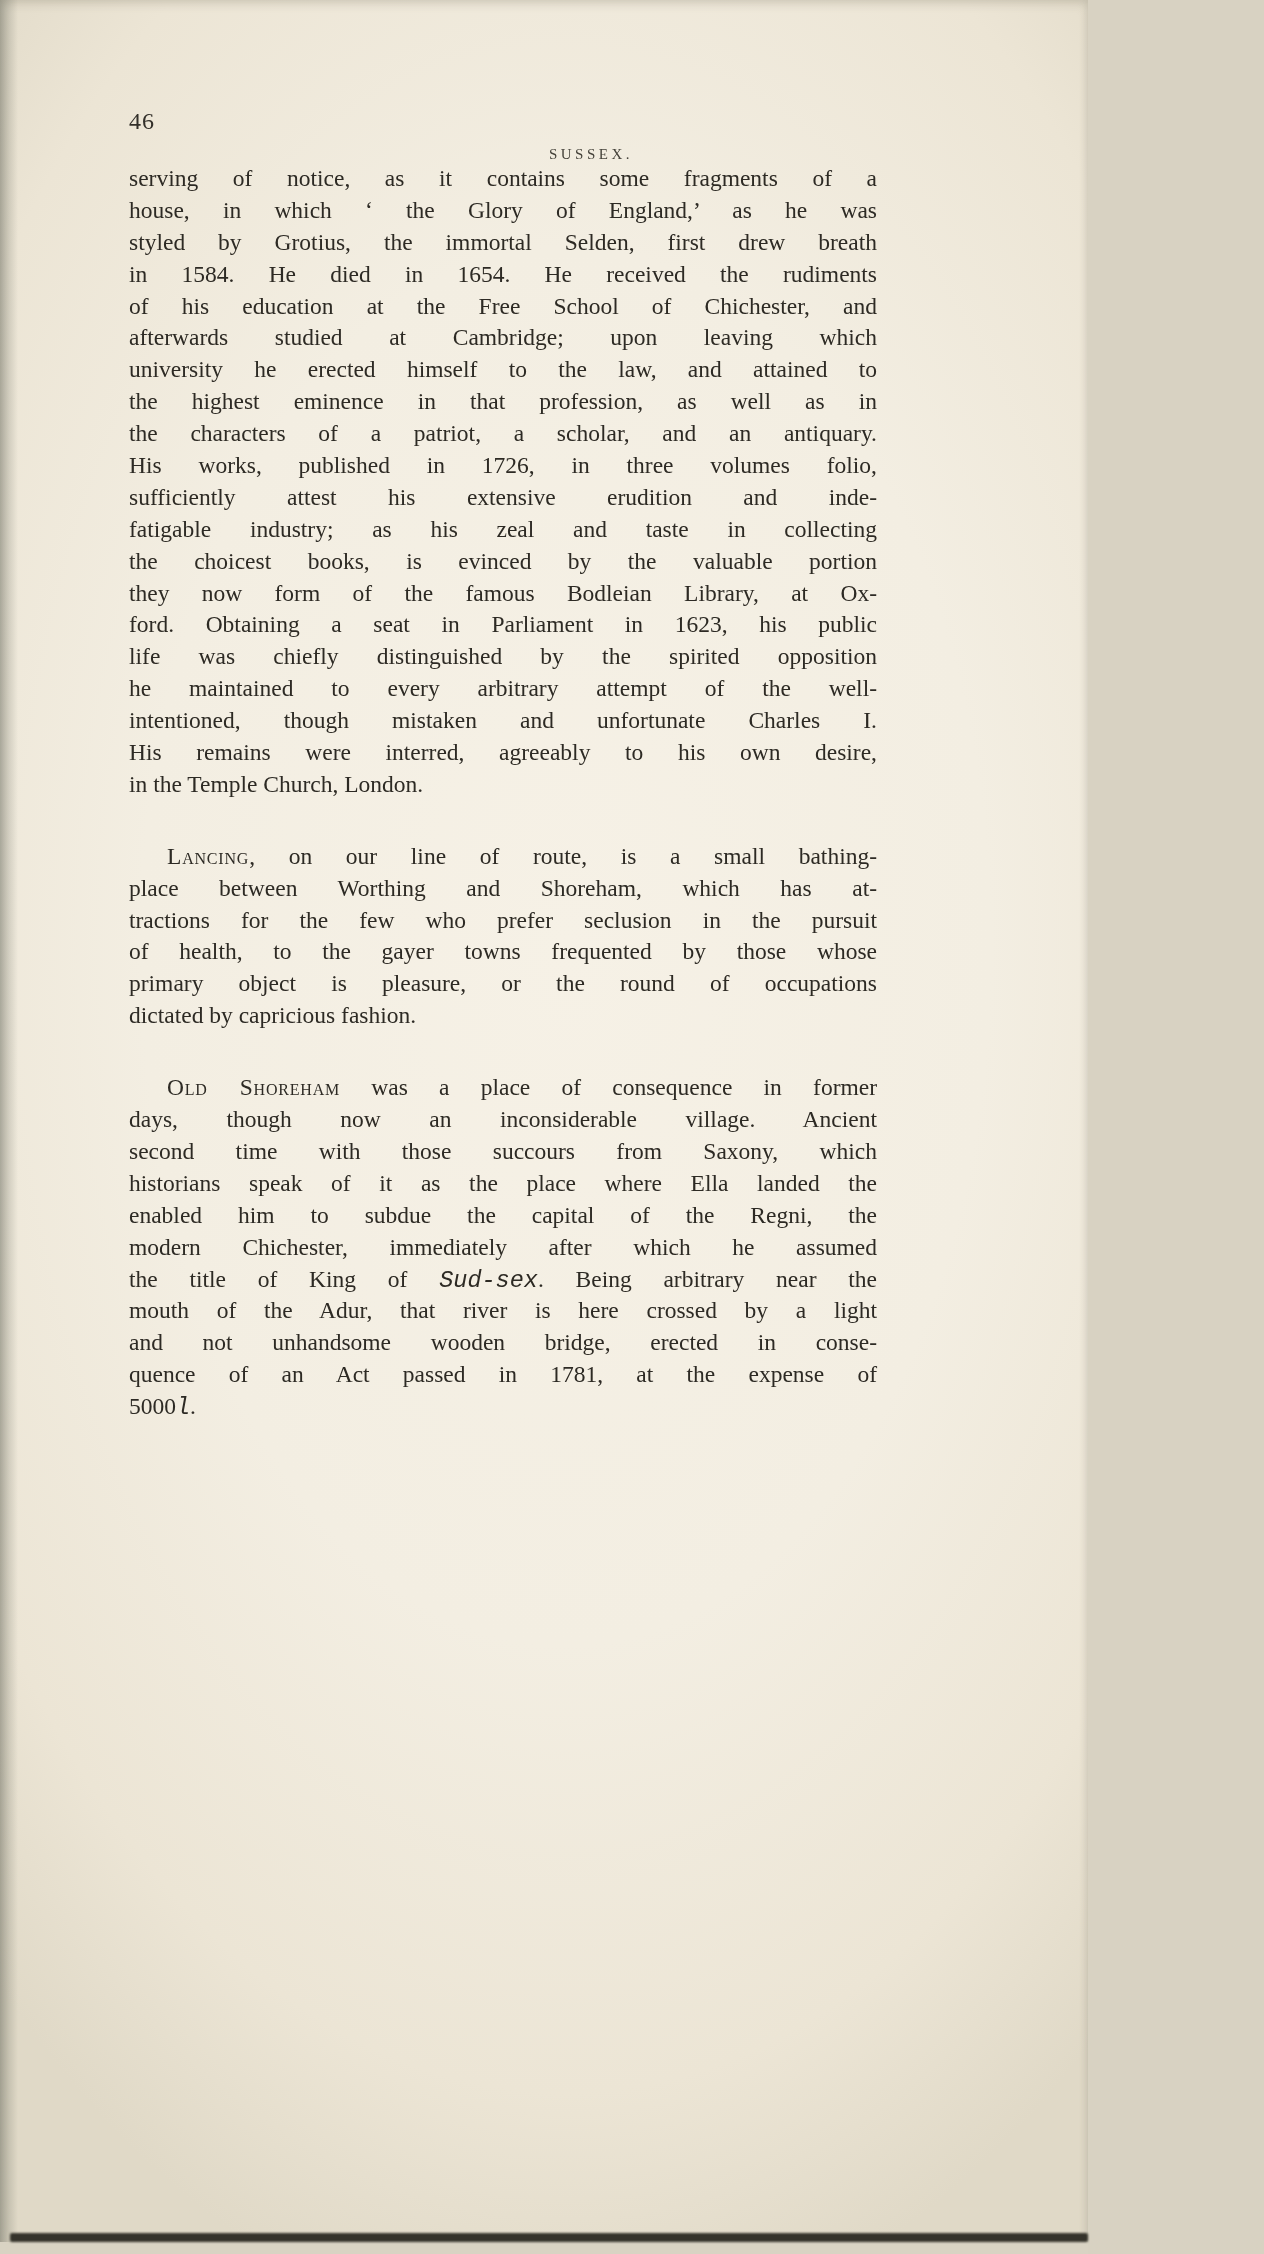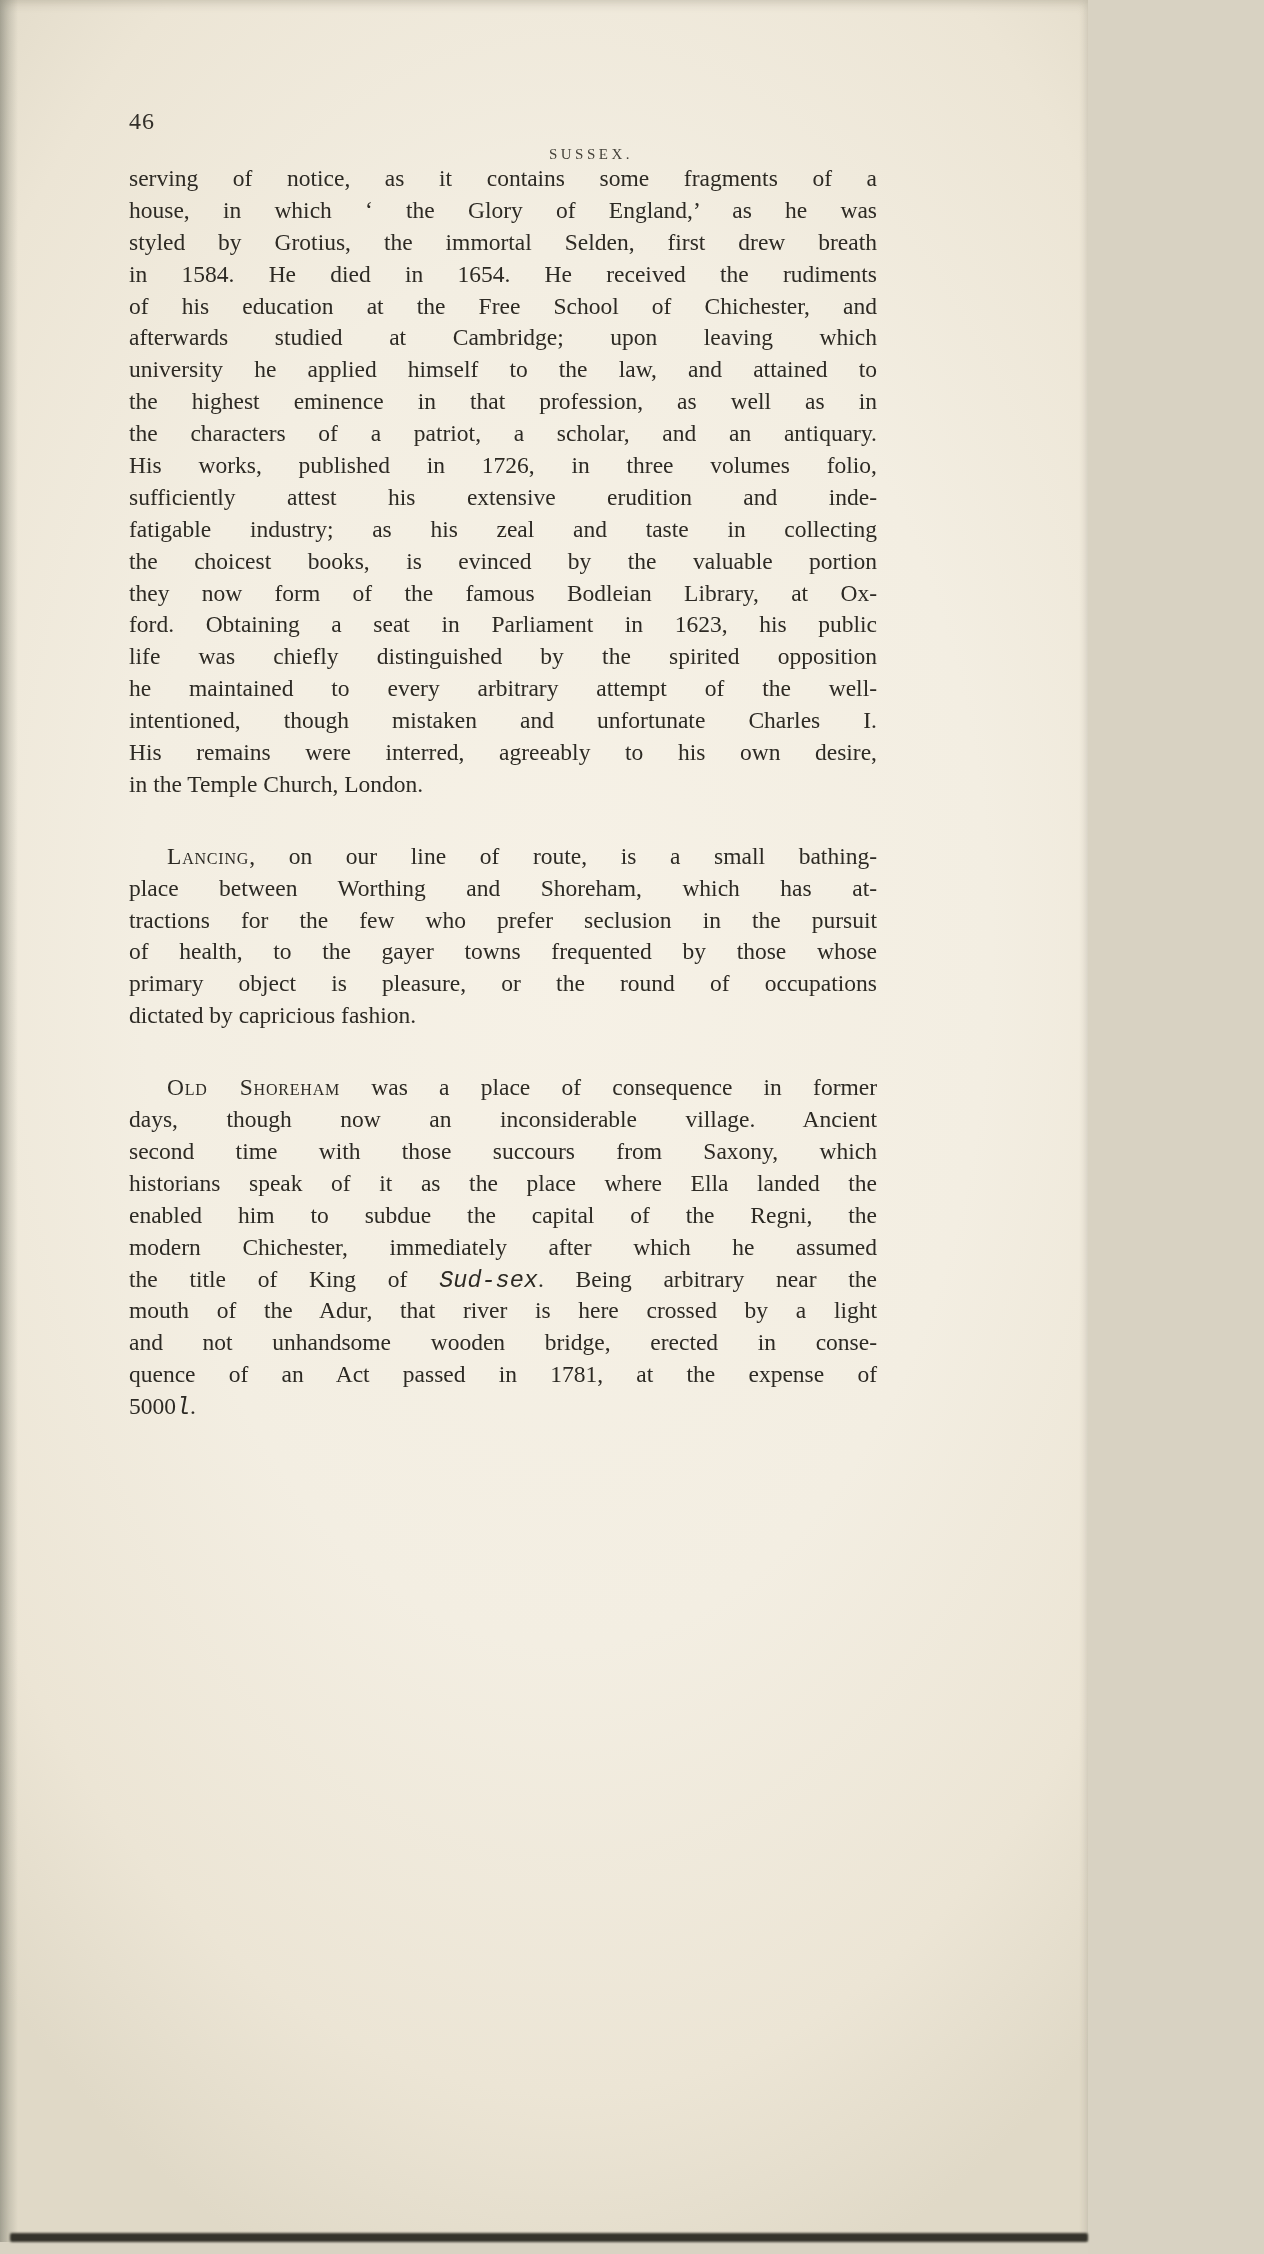--- a/index.html
+++ b/index.html
@@ -87,21 +87,21 @@
     <span class="running-header">SUSSEX.</span>
   </div>
 
   <div class="text-block">
       <div class="line"><span class="seg">serving of notice, as it contains some fragments of a</span></div>
       <div class="line"><span class="seg">house, in which ‘ the Glory of England,’ as he was</span></div>
       <div class="line"><span class="seg">styled by Grotius, the immortal Selden, first drew breath</span></div>
       <div class="line"><span class="seg">in 1584. He died in 1654. He received the rudiments</span></div>
       <div class="line"><span class="seg">of his education at the Free School of Chichester, and</span></div>
       <div class="line"><span class="seg">afterwards studied at Cambridge; upon leaving which</span></div>
-      <div class="line"><span class="seg">university he applied himself to the law, and attained to</span></div>
+      <div class="line"><span class="seg">university he erected himself to the law, and attained to</span></div>
       <div class="line"><span class="seg">the highest eminence in that profession, as well as in</span></div>
       <div class="line"><span class="seg">the characters of a patriot, a scholar, and an antiquary.</span></div>
       <div class="line"><span class="seg">His works, published in 1726, in three volumes folio,</span></div>
       <div class="line"><span class="seg">sufficiently attest his extensive erudition and inde-</span></div>
       <div class="line"><span class="seg">fatigable industry; as his zeal and taste in collecting</span></div>
       <div class="line"><span class="seg">the choicest books, is evinced by the valuable portion</span></div>
       <div class="line"><span class="seg">they now form of the famous Bodleian Library, at Ox-</span></div>
       <div class="line"><span class="seg">ford. Obtaining a seat in Parliament in 1623, his public</span></div>
       <div class="line"><span class="seg">life was chiefly distinguished by the spirited opposition</span></div>
       <div class="line"><span class="seg">he maintained to every arbitrary attempt of the well-</span></div>

